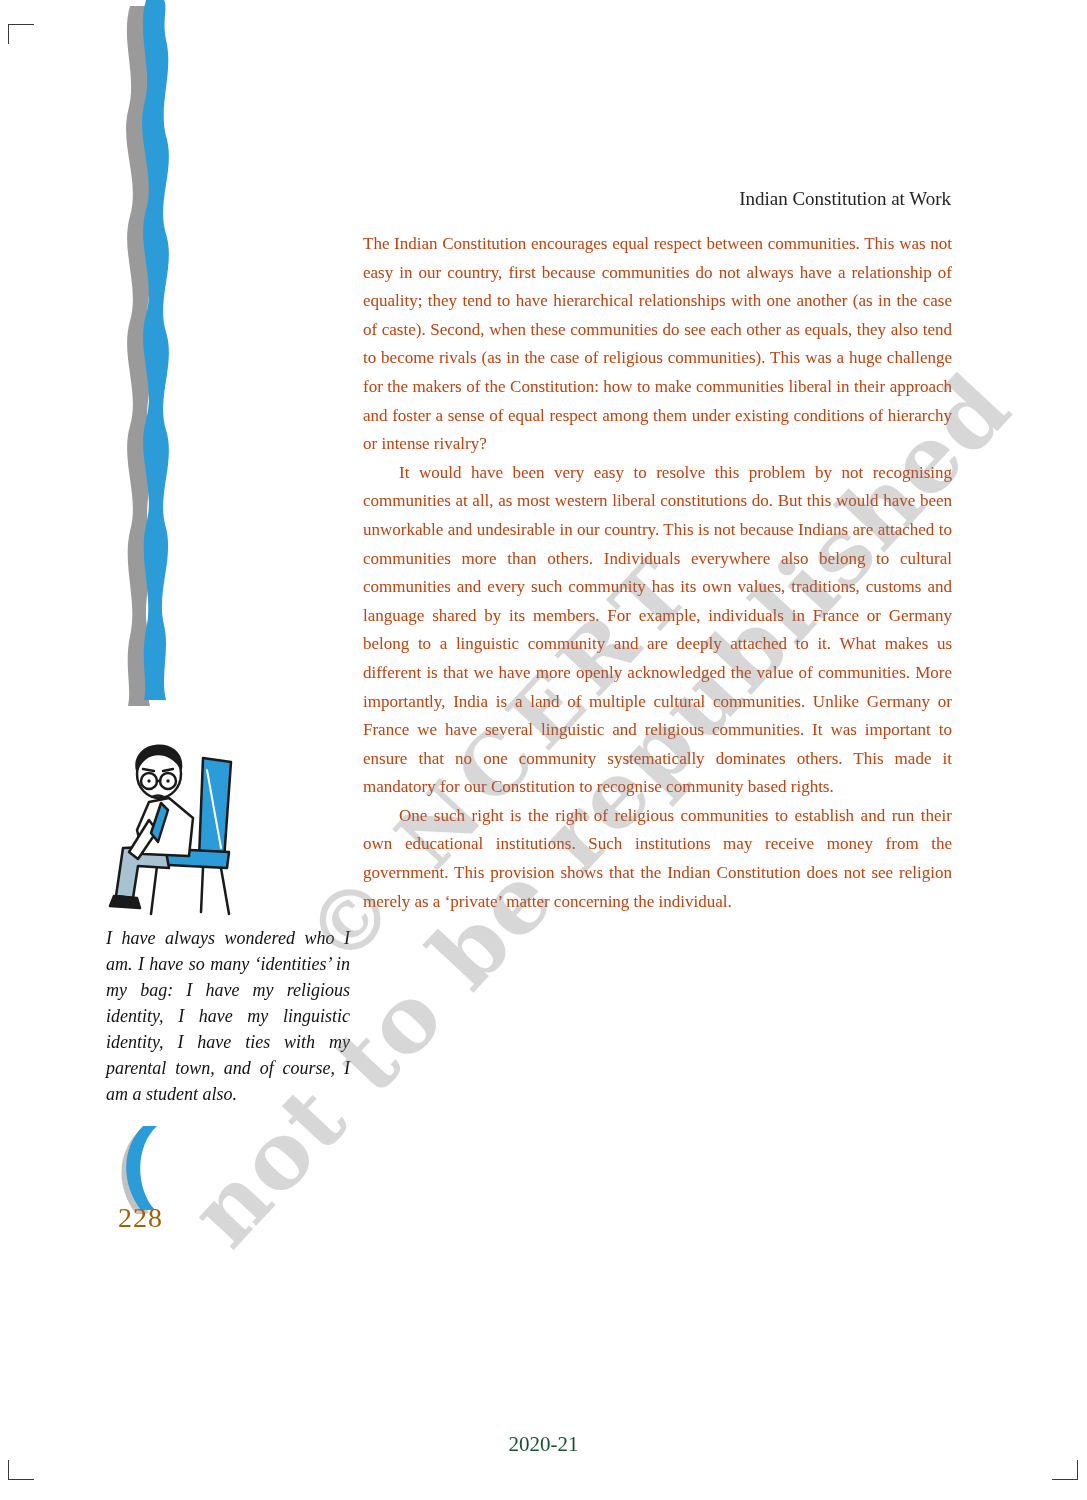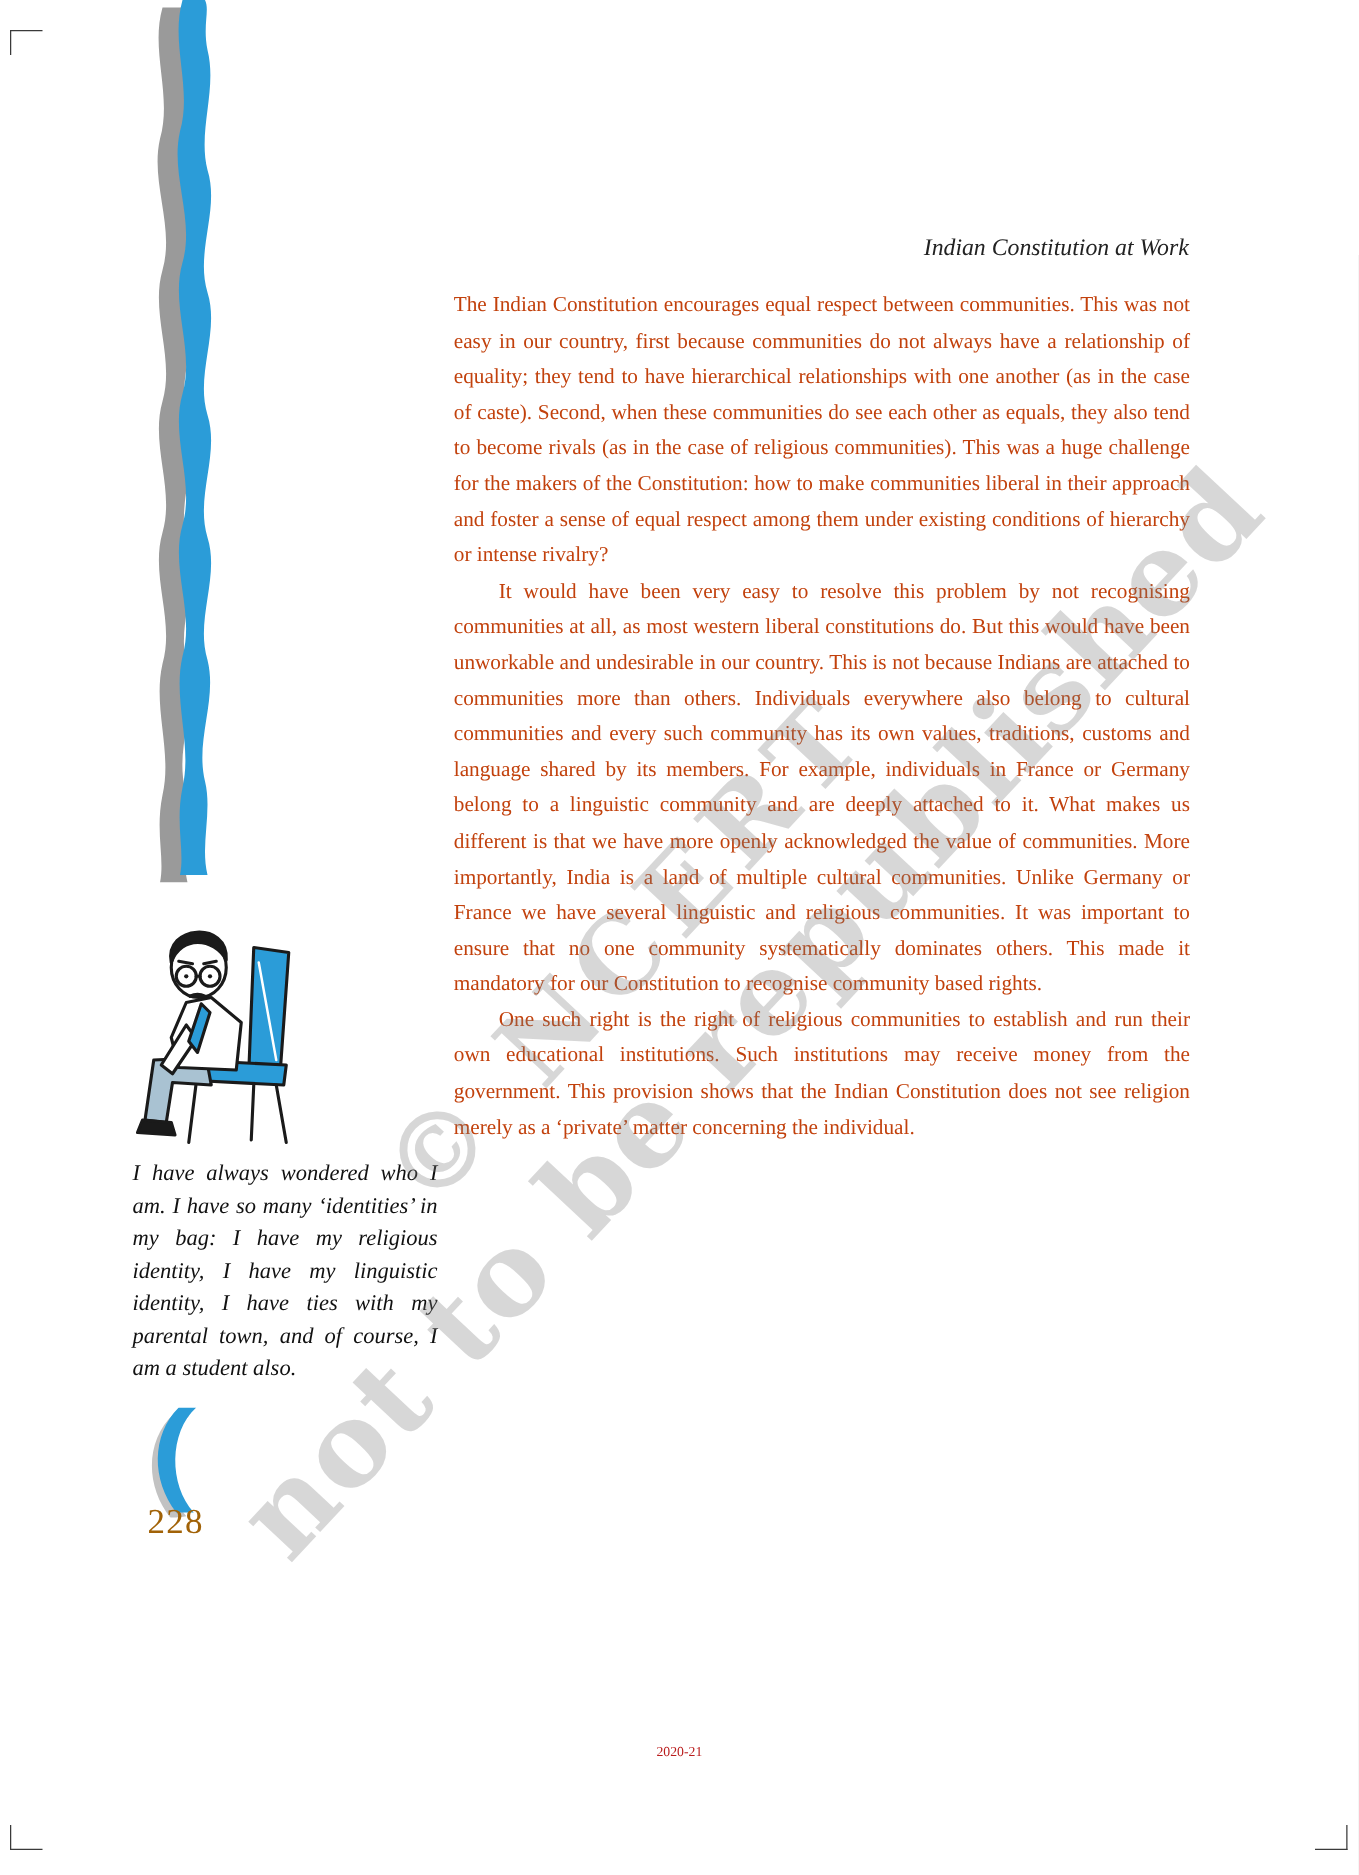--- a/index.html
+++ b/index.html
@@ -15,21 +15,21 @@
   .crop.tl { left:8px;  top:24px;    border-left:1.5px solid #3a3a3a; border-top:1.5px solid #3a3a3a; }
   .crop.bl { left:8px;  top:1460px;  border-left:1.5px solid #3a3a3a; border-bottom:1.5px solid #3a3a3a; }
   .crop.br { left:1052px; top:1460px; border-right:1.5px solid #3a3a3a; border-bottom:1.5px solid #3a3a3a; }
 
   
   .ribbon { position:absolute; left:116px; top:0; z-index:1; }
 
   
   .running-header {
     position:absolute; top:188px; left:363px; width:588px;
-    text-align:right; font-style:italic; font-size:19px; color:#222;
+    text-align:right; font-size:19px; color:#222;
   }
 
   
   .content { position:absolute; left:363px; top:230px; width:589px; z-index:2; }
   .heading {
     font-size:21px; font-weight:bold; color:#1960aa;
     margin:0 0 10px 0; letter-spacing:0.2px;
   }
   .para {
     font-size:17px; line-height:28.6px; text-align:justify;
@@ -51,22 +51,22 @@
   .bracket { position:absolute; left:121px; top:1126px; z-index:2; }
 
   
   .page-number {
     position:absolute; left:118px; top:1202px; z-index:2;
     font-size:28px; letter-spacing:1px; color:#a16207;
   }
 
   
   .footer {
-    position:absolute; left:0; right:0; top:1396px;
-    text-align:center; font-size:11px; color:#b91c1c;
+    position:absolute; left:0; right:0; top:1432px;
+    text-align:center; font-size:21px; color:#14532d;
   }
 
   
   .wm {
     position:absolute; white-space:nowrap; font-weight:700;
     color:#7d7d7d; opacity:0.30; z-index:6; pointer-events:none;
     font-family:"DejaVu Serif", serif;
   }
   .wm-1 { font-size:84px; left:500px; top:760px; letter-spacing:10px;
           transform:translate(-50%,-50%) rotate(-47deg); }

